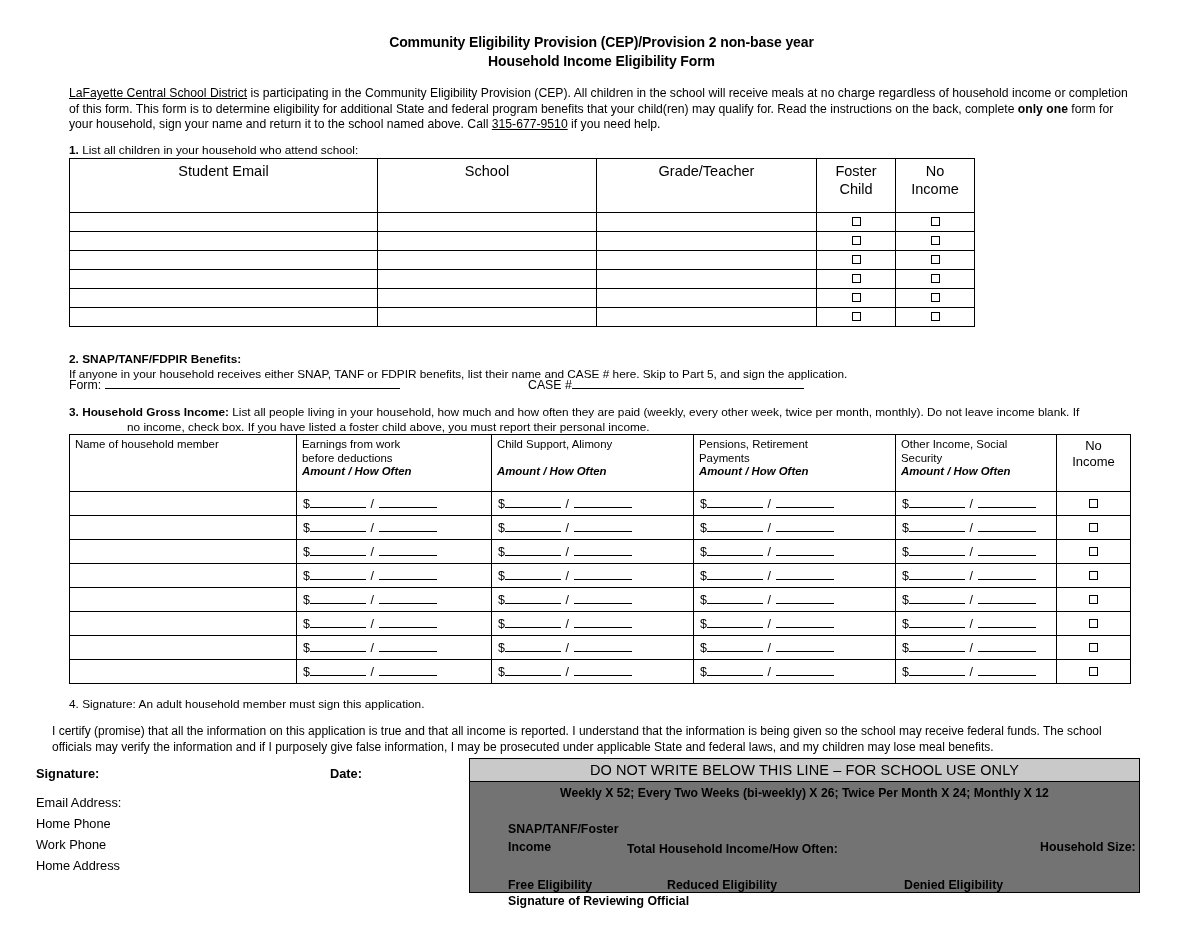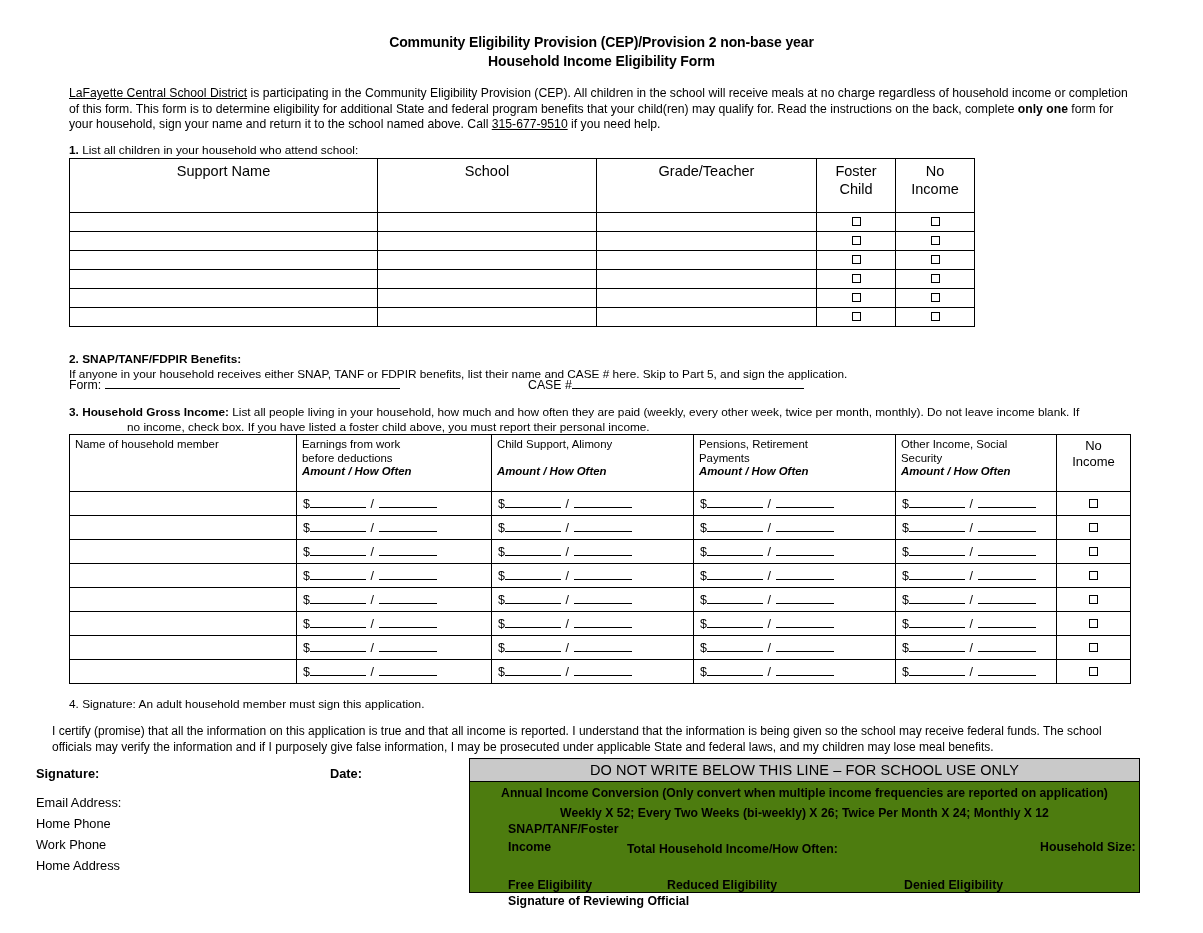--- a/index.html
+++ b/index.html
@@ -184,21 +184,21 @@
 
   
   #school-box {
     position: absolute;
     left: 469px;
     top: 758px;
     width: 671px;
     height: 135px;
     border: 1.5px solid #000;
     box-sizing: border-box;
-    background: #4d7c0f;
+    background: #737373;
   }
   #school-banner {
     height: 22px;
     background: #c9c9c9;
     border-bottom: 1.5px solid #000;
     text-align: center;
     font-size: 14.5px;
     line-height: 22px;
     letter-spacing: 0.1px;
   }
@@ -238,21 +238,21 @@
     <div class="title-line">Household Income Eligibility Form</div>
   </div>
 
   <div class="intro"><span class="u">LaFayette Central School District</span><span> is participating in the Community Eligibility Provision (CEP). All children in the school will receive meals at no charge regardless of household income or completion of this form.   This form is to determine eligibility for additional State and federal program benefits that your child(ren) may qualify for.  Read the instructions on the back, complete </span><span class="b">only one</span><span> form for your household, sign your name and return it to the school named above.  Call </span><span class="u">315-677-9510</span><span> if you need help.</span></div>
 
   <div class="sec-label" id="sec1-label"><span class="sec-num">1.</span> <span>List all children in your household who attend school:</span></div>
 
   <table class="form-table" id="students-table">
     <thead>
       <tr>
-        <td style="width:307px;">Support Name</td>
+        <td style="width:307px;">Student Email</td>
         <td style="width:218px;">School</td>
         <td style="width:219px;">Grade/Teacher</td>
         <td style="width:78px;">Foster<br>Child</td>
         <td style="width:78px;">No<br>Income</td>
       </tr>
     </thead>
     <tbody id="students-tbody">
         <tr>
           <td></td>
           <td></td>
@@ -421,21 +421,20 @@
   <div class="sig-label" id="sig-signature">Signature:</div>
   <div class="sig-label" id="sig-date">Date:</div>
   <div class="sig-label" id="sig-email">Email Address:</div>
   <div class="sig-label" id="sig-homephone">Home Phone</div>
   <div class="sig-label" id="sig-workphone">Work Phone</div>
   <div class="sig-label" id="sig-homeaddr">Home Address</div>
 
   <div id="school-box">
     <div id="school-banner">DO NOT WRITE BELOW THIS LINE – FOR SCHOOL USE ONLY</div>
     <div id="school-body">
-      <div class="sb-center">Annual Income Conversion (Only convert when multiple income frequencies are reported on application)</div>
       <div class="sb-center">Weekly X 52; Every Two Weeks (bi-weekly) X 26; Twice Per Month X 24; Monthly X 12</div>
       <div class="sb-item" id="sb-snap">SNAP/TANF/Foster</div>
       <div class="sb-item" id="sb-income">Income</div>
       <div class="sb-item" id="sb-total">Total Household Income/How Often:</div>
       <div class="sb-item" id="sb-hhsize">Household Size:</div>
       <div class="sb-item" id="sb-free">Free Eligibility</div>
       <div class="sb-item" id="sb-reduced">Reduced Eligibility</div>
       <div class="sb-item" id="sb-denied">Denied Eligibility</div>
       <div class="sb-item" id="sb-signature">Signature of Reviewing Official</div>
     </div>

